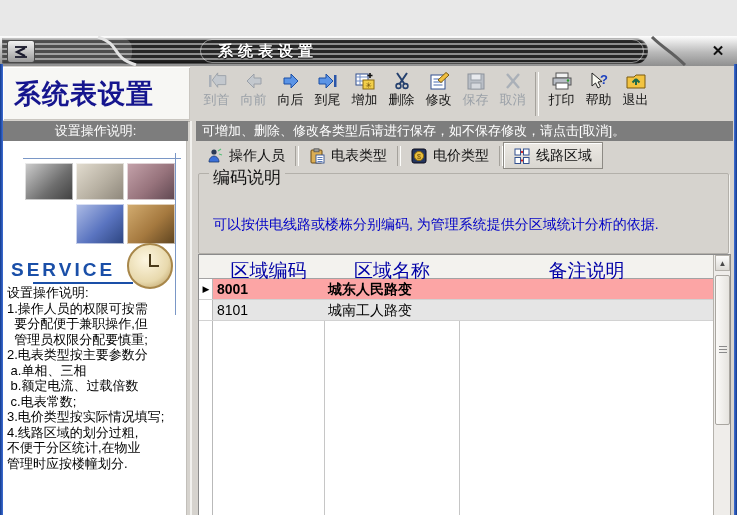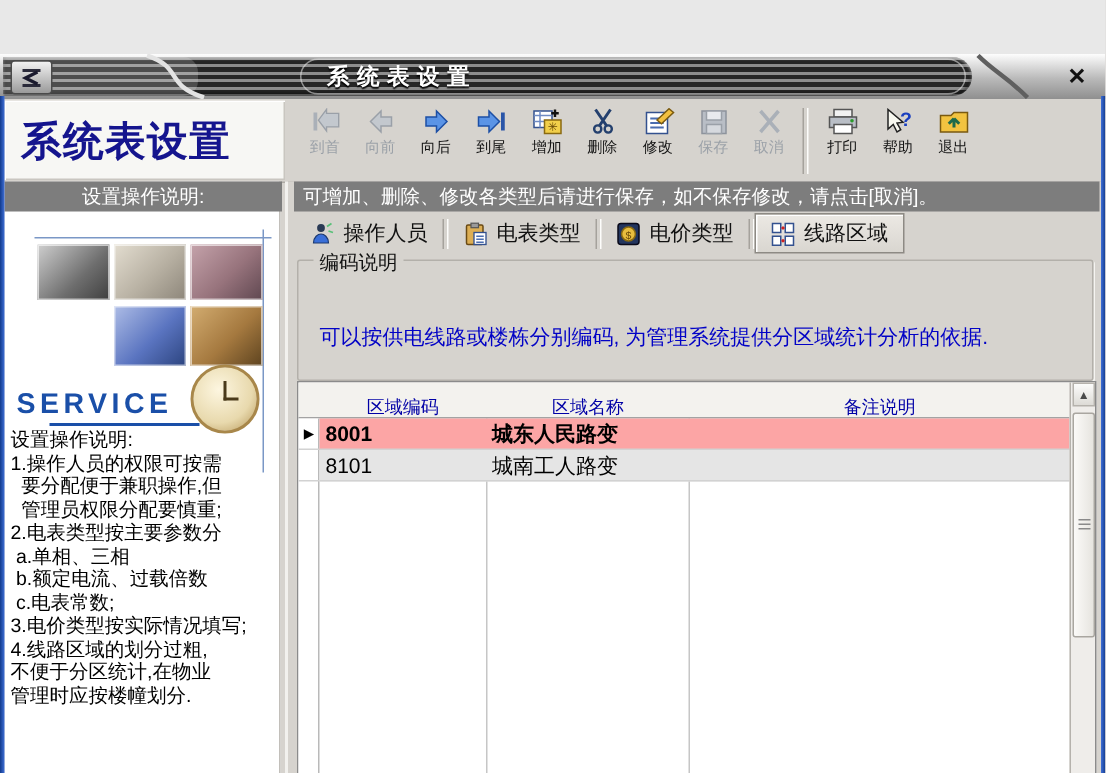--- a/index.html
+++ b/index.html
@@ -29,21 +29,21 @@
   .tb-swoosh{left:0;top:0;width:737px;height:30px;pointer-events:none;}
 
   
   .header-row{left:3px;top:30px;width:731px;height:55px;background:#d6d3ce;border-bottom:1px solid #aeaba5;}
   .heading-panel{left:3px;top:31px;width:187px;height:53px;background:#f7f7f4;
       box-shadow:inset 1px 1px 0 #fff, inset -1px -1px 0 #c9c6c0;}
   .heading-title{left:14px;top:40px;color:#15158e;font-size:27px;font-weight:bold;letter-spacing:1px;white-space:nowrap;}
   .toolbar{left:190px;top:31px;width:544px;height:53px;display:flex;align-items:flex-start;padding-top:2px;box-sizing:border-box;}
   .tbtn{width:37px;height:48px;margin-left:0;display:flex;flex-direction:column;align-items:center;justify-content:flex-start;gap:1px;padding-top:3px;box-sizing:border-box;}
   .tbtn:first-child{margin-left:8px;}
-  .tbtn .lbl{font-size:10px;color:#151515;white-space:nowrap;}
+  .tbtn .lbl{font-size:13px;color:#151515;white-space:nowrap;}
   .tbtn.disabled .lbl{color:#9ba1a8;}
   .tsep{width:2px;height:44px;margin:3px 4px 0 4px;border-left:1px solid #a5a29c;border-right:1px solid #fdfdfb;}
 
   
   .sidebar{left:3px;top:85px;width:184px;height:424px;background:#fff;border-right:1px solid #c2bfba;box-sizing:border-box;}
   .side-header{left:0;top:0;width:185px;height:20px;background:#7d7d7d;color:#fff;font-size:13px;
       display:flex;align-items:center;justify-content:center;}
   .hairline-h{left:20px;top:37px;width:158px;height:1px;background:#7a97c6;}
   .hairline-v{left:172px;top:32px;width:1px;height:162px;background:#7a97c6;}
   .sq{position:absolute;box-shadow:0 0 0 1px rgba(255,255,255,.6) inset;}
@@ -67,30 +67,30 @@
       line-height:20px;padding-left:6px;box-sizing:border-box;white-space:nowrap;overflow:hidden;}
   .tabstrip{left:0;top:20px;width:542px;height:29px;display:flex;align-items:center;}
   .tab{height:25px;display:flex;align-items:center;gap:6px;padding:0 10px;font-size:14px;color:#111;}
   .tab:first-child{margin-left:5px;}
   .tab.active{border:1px solid #8d8a84;background:linear-gradient(180deg,#ece9e4,#d9d6d0);
       box-shadow:inset 1px 1px 0 #fff;}
   .tab-sep{width:2px;height:20px;border-left:1px solid #a5a29c;border-right:1px solid #fdfdfb;}
 
   .groupbox{left:6px;top:52px;width:529px;height:79px;border:1px solid #b3b0aa;border-radius:2px;
       box-shadow:1px 1px 0 #f5f4f1;}
-  .legend{left:10px;top:-8px;background:#d6d3ce;padding:0 4px;font-size:13px;color:#111;}
+  .legend{left:10px;top:-8px;background:#d6d3ce;padding:0 4px;font-size:17px;color:#111;}
   .gb-line{left:14px;font-size:14px;color:#0202c6;white-space:nowrap;}
   .gb-line1{top:14px;} .gb-line2{top:42px;}
 
   
   .grid{left:6px;top:133px;width:533px;height:285px;background:#fff;border:1px solid #8b8b8b;box-sizing:border-box;}
   .g-col-line{position:absolute;top:0;width:1px;background:#c6c6c6;height:266px;}
   .g-header{left:0;top:0;width:514px;height:24px;background:#f3f2ee;border-bottom:1px solid #a3a3a3;box-sizing:border-box;}
   .g-h-cell{position:absolute;top:0;height:32px;display:flex;align-items:center;justify-content:center;
-      color:#0000a6;font-size:12px;}
+      color:#0000a6;font-size:19px;}
   .g-row{position:absolute;left:14px;width:500px;height:21px;border-bottom:1px solid #d2d2d2;box-sizing:border-box;}
   .g-row .cell{position:absolute;top:0;height:21px;line-height:20px;font-size:14px;color:#000;padding-left:4px;box-sizing:border-box;overflow:hidden;white-space:nowrap;}
   .marker-col{left:0;top:24px;width:14px;height:242px;border-right:1px solid #b9b9b9;background:#fff;box-sizing:border-box;}
   .marker-cell{position:absolute;left:0;width:14px;height:21px;border-bottom:1px solid #d2d2d2;box-sizing:border-box;
       display:flex;align-items:center;justify-content:center;font-size:9px;color:#000;}
   .g-footer-sep{left:0;top:266px;width:514px;height:1px;background:#9f9f9f;}
   .g-footer{left:0;top:267px;width:514px;height:16px;background:#ffffdf;}
   .g-footer .fcell{position:absolute;top:0;height:16px;line-height:16px;font-size:13px;color:#000;padding-left:4px;box-sizing:border-box;}
   .g-footer-marker{left:0;top:267px;width:14px;height:16px;background:#d6d3ce;border-right:1px solid #b9b9b9;box-sizing:border-box;}
 

